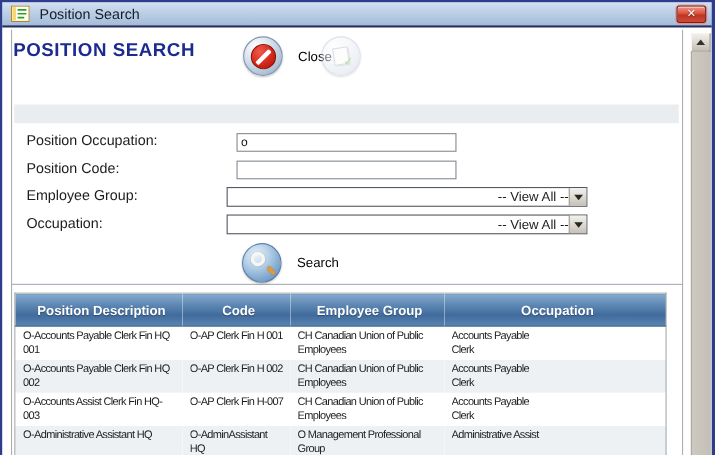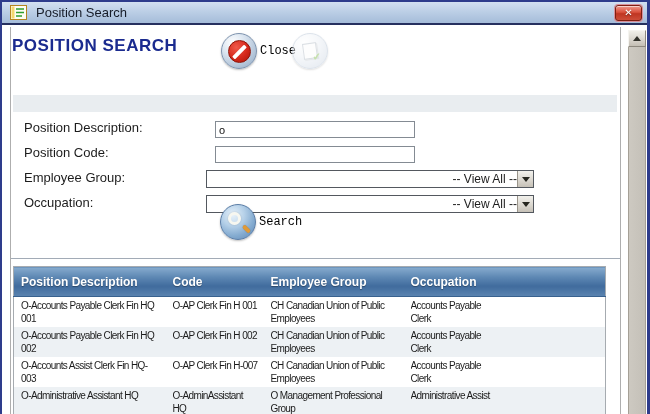--- a/index.html
+++ b/index.html
@@ -41,55 +41,55 @@
     width:36px;height:36px;border-radius:50%;
     background:radial-gradient(circle at 32% 26%,#ffffff 0%,#dbe5f0 35%,#b8c9dc 65%,#8ea6c1 100%);
     border:1px solid #7e93ae; box-shadow:0 1px 2px rgba(0,0,0,.25);
     display:flex;align-items:center;justify-content:center;flex:0 0 auto;
   }
   .no-circle{width:23px;height:23px;border-radius:50%;
     background:radial-gradient(circle at 35% 30%,#f0594a 0%,#d5281b 55%,#a81408 100%);
     border:1px solid #8d1307;position:relative;overflow:hidden;}
   .no-slash{position:absolute;left:2px;top:9px;width:17px;height:4px;background:#ffffff;
     transform:rotate(-45deg);border-radius:1px;}
-  .btn-label{margin-left:3px;font-size:12px;color:#000000;white-space:nowrap;font-family:Liberation Mono, monospace;}
+  .btn-label{margin-left:14px;font-size:12px;color:#000000;white-space:nowrap;}
   .tool-btn.select .ring{opacity:.5;background:radial-gradient(circle at 32% 26%,#ffffff 0%,#eef2f7 40%,#d8e0ea 75%,#c2cedd 100%);border-color:#b9c6d6;}
   .page{width:14px;height:16px;background:#fdfdfd;border:1px solid #b9c2cb;transform:rotate(-8deg);
     position:relative;box-shadow:1px 1px 1px rgba(0,0,0,.15);}
   .page .check{position:absolute;right:-4px;bottom:-5px;font-size:10px;color:#8ec45e;}
   .btn-label.disabled{color:#a9a9a9;}
   
   .gray-band{position:absolute;left:13px;top:95px;width:604px;height:17px;background:#e9edf0;z-index:2;}
   
   .form-label{position:absolute;left:24px;font-size:13px;color:#1c1c1c;z-index:5;white-space:nowrap;}
   .text-input{position:absolute;left:215px;width:200px;height:17px;border:1px solid #848b93;
     font-family:"Liberation Sans","DejaVu Sans",sans-serif;font-size:11px;padding:1px 3px;color:#111;z-index:5;background:#fff;}
   .select-box{position:absolute;left:206px;width:328px;height:18px;border:1px solid #53585f;
     background:#ffffff;z-index:5;display:flex;align-items:center;cursor:pointer;}
   .select-value{font-size:12px;color:#1c1c1c;padding-left:4px;flex:1;white-space:nowrap;overflow:hidden;text-align:right;}
   .select-arrow{width:16px;align-self:stretch;background:linear-gradient(180deg,#f2f1ec 0%,#d9d5cd 60%,#c6c1b7 100%);
     border-left:1px solid #9a958b;display:flex;align-items:center;justify-content:center;}
   .tri-down{width:0;height:0;border-left:4px solid transparent;border-right:4px solid transparent;border-top:5px solid #26261f;}
   
-  .search-btn{position:absolute;left:220px;top:204px;display:flex;align-items:center;cursor:pointer;z-index:5;text-align:center;}
+  .search-btn{position:absolute;left:220px;top:221px;display:flex;align-items:center;cursor:pointer;z-index:5;text-align:center;}
   .sphere{width:36px;height:36px;border-radius:50%;flex:0 0 auto;
     background:radial-gradient(circle at 35% 28%,#e6f1fa 0%,#b5d0e8 35%,#84abd0 65%,#5d86b4 100%);
     border:1px solid #5b7da6;box-shadow:0 1px 2px rgba(0,0,0,.25);position:relative;}
   .lens{position:absolute;left:7px;top:7px;width:13px;height:13px;border:3px solid #f7f7f0;border-radius:50%;
     background:rgba(255,255,255,.15);box-shadow:0 0 2px rgba(0,0,0,.2);}
   .handle{position:absolute;left:21px;top:22px;width:9px;height:4px;background:#e09a38;border-radius:2px;
     transform:rotate(45deg);box-shadow:0 0 1px rgba(0,0,0,.3);}
   
   .divider{position:absolute;left:11px;right:30px;top:258px;height:1px;background:#a2abb6;z-index:2;}
   
   .results{position:absolute;left:13px;top:266px;width:592px;border-collapse:collapse;table-layout:fixed;z-index:5;
     border:1px solid #a6abb0;}
   .results th{
     height:23px;background:linear-gradient(180deg,#86abce 0%,#5c86b2 35%,#406b9d 65%,#5b84b0 100%);
-    color:#ffffff;font-size:12px;font-weight:bold;text-align:left;padding:0 2px 0 7px;
+    color:#ffffff;font-size:12px;font-weight:bold;text-align:center;padding:0 2px 0 7px;
     text-shadow:0 1px 1px rgba(0,0,0,.35);border-bottom:1px solid #38618e;white-space:nowrap;overflow:hidden;}
   .results td{vertical-align:top;padding:2px 2px 0 7px;font-size:10px;letter-spacing:-0.6px;color:#1c1c1c;overflow:hidden;}
   .results tr.r0,.results tr.r2{background:#ffffff;}
   .results tr.r1{background:#edf1f4;}
   .results tr.r3{background:#edf1f4;}
   .results tr{height:30px;}
   .results tr.r3{height:36px;}
   .cell .line{white-space:nowrap;overflow:hidden;line-height:13px;}
   
   .scrollbar{position:absolute;right:4px;top:30px;bottom:0;width:18px;z-index:35;}
@@ -139,21 +139,21 @@
   <div class="tool-btn select">
     <span class="ring">
       <span class="page">
           <span class="check">✔</span>
         </span>
     </span>
   </div>
 
   <div class="gray-band"></div>
 
-  <label class="form-label" style="top:120px;">Position Description:</label>
+  <label class="form-label" style="top:120px;">Position Occupation:</label>
   <input class="text-input" style="top: 121px;" value="o">
 
   <label class="form-label" style="top:145px;">Position Code:</label>
   <input class="text-input" style="top: 146px;" value="">
 
   <label class="form-label" style="top:170px;">Employee Group:</label>
   <div class="select-box" style="top:170px;">
     <span class="select-value">-- View All --</span>
     <span class="select-arrow">
         <span class="tri-down"></span>

